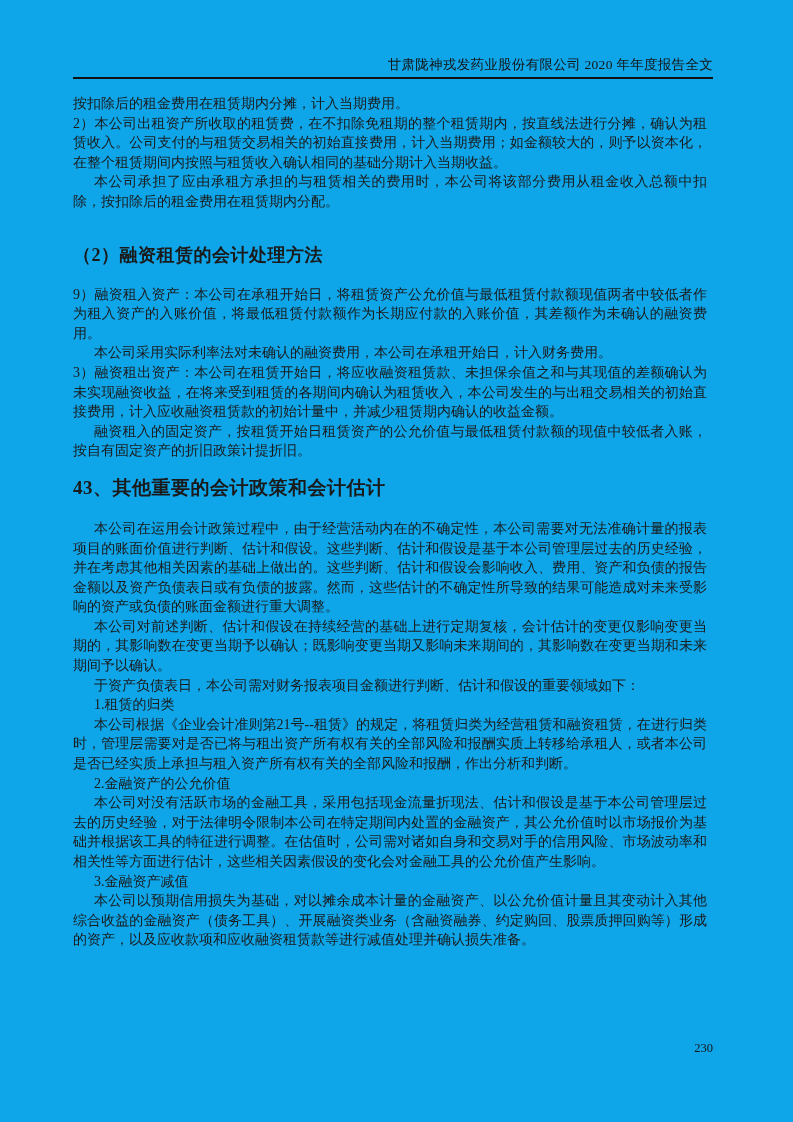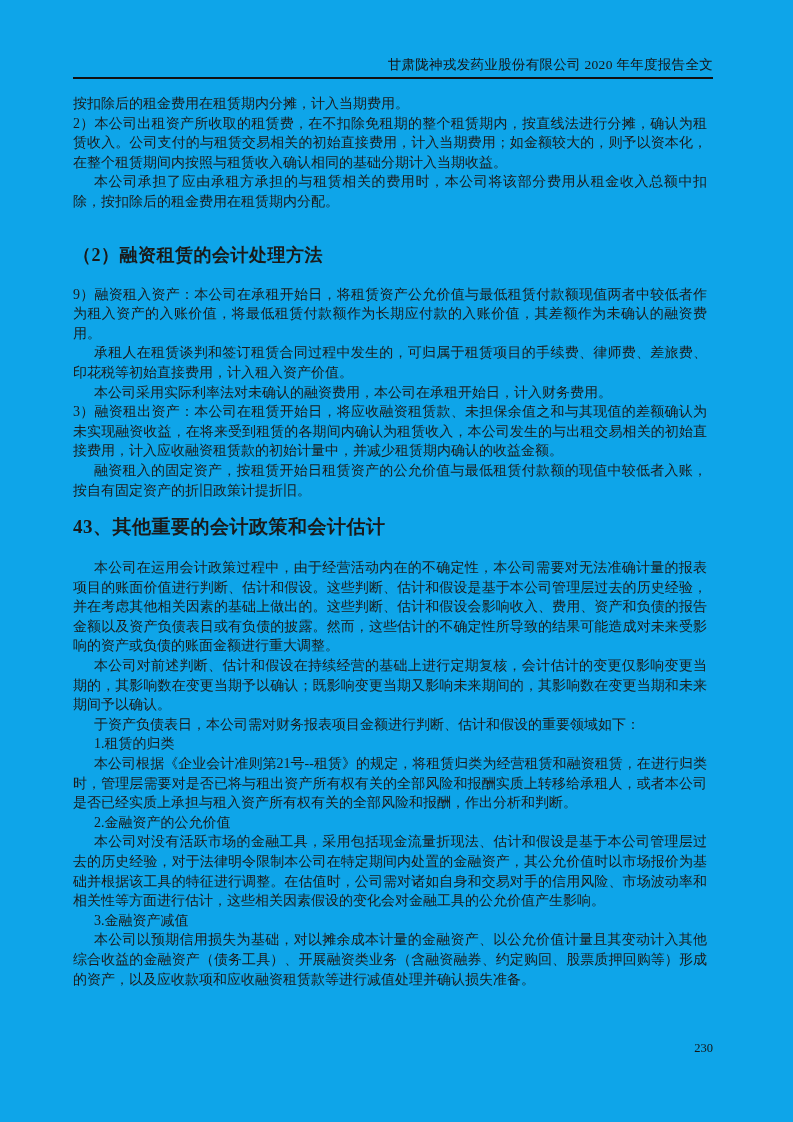--- a/index.html
+++ b/index.html
@@ -84,21 +84,20 @@
   <div class="doc-header">甘肃陇神戎发药业股份有限公司 2020 年年度报告全文</div>
 
   <div class="header-rule"></div>
 
   <div class="doc-content">
       <p class="">按扣除后的租金费用在租赁期内分摊，计入当期费用。</p>
       <p class="">2）本公司出租资产所收取的租赁费，在不扣除免租期的整个租赁期内，按直线法进行分摊，确认为租赁收入。公司支付的与租赁交易相关的初始直接费用，计入当期费用；如金额较大的，则予以资本化，在整个租赁期间内按照与租赁收入确认相同的基础分期计入当期收益。</p>
       <p class="indent">本公司承担了应由承租方承担的与租赁相关的费用时，本公司将该部分费用从租金收入总额中扣除，按扣除后的租金费用在租赁期内分配。</p>
       <h3 class="sec-heading-2">（2）融资租赁的会计处理方法</h3>
       <p class="">9）融资租入资产：本公司在承租开始日，将租赁资产公允价值与最低租赁付款额现值两者中较低者作为租入资产的入账价值，将最低租赁付款额作为长期应付款的入账价值，其差额作为未确认的融资费用。</p>
-      <p class="indent">承租人在租赁谈判和签订租赁合同过程中发生的，可归属于租赁项目的手续费、律师费、差旅费、印花税等初始直接费用，计入租入资产价值。</p>
       <p class="indent">本公司采用实际利率法对未确认的融资费用，本公司在承租开始日，计入财务费用。</p>
       <p class="">3）融资租出资产：本公司在租赁开始日，将应收融资租赁款、未担保余值之和与其现值的差额确认为未实现融资收益，在将来受到租赁的各期间内确认为租赁收入，本公司发生的与出租交易相关的初始直接费用，计入应收融资租赁款的初始计量中，并减少租赁期内确认的收益金额。</p>
       <p class="indent">融资租入的固定资产，按租赁开始日租赁资产的公允价值与最低租赁付款额的现值中较低者入账，按自有固定资产的折旧政策计提折旧。</p>
       <h2 class="sec-heading-1">43、其他重要的会计政策和会计估计</h2>
       <p class="indent">本公司在运用会计政策过程中，由于经营活动内在的不确定性，本公司需要对无法准确计量的报表项目的账面价值进行判断、估计和假设。这些判断、估计和假设是基于本公司管理层过去的历史经验，并在考虑其他相关因素的基础上做出的。这些判断、估计和假设会影响收入、费用、资产和负债的报告金额以及资产负债表日或有负债的披露。然而，这些估计的不确定性所导致的结果可能造成对未来受影响的资产或负债的账面金额进行重大调整。</p>
       <p class="indent">本公司对前述判断、估计和假设在持续经营的基础上进行定期复核，会计估计的变更仅影响变更当期的，其影响数在变更当期予以确认；既影响变更当期又影响未来期间的，其影响数在变更当期和未来期间予以确认。</p>
       <p class="indent">于资产负债表日，本公司需对财务报表项目金额进行判断、估计和假设的重要领域如下：</p>
       <p class="indent">1.租赁的归类</p>
       <p class="indent">本公司根据《企业会计准则第21号--租赁》的规定，将租赁归类为经营租赁和融资租赁，在进行归类时，管理层需要对是否已将与租出资产所有权有关的全部风险和报酬实质上转移给承租人，或者本公司是否已经实质上承担与租入资产所有权有关的全部风险和报酬，作出分析和判断。</p>
       <p class="indent">2.金融资产的公允价值</p>

